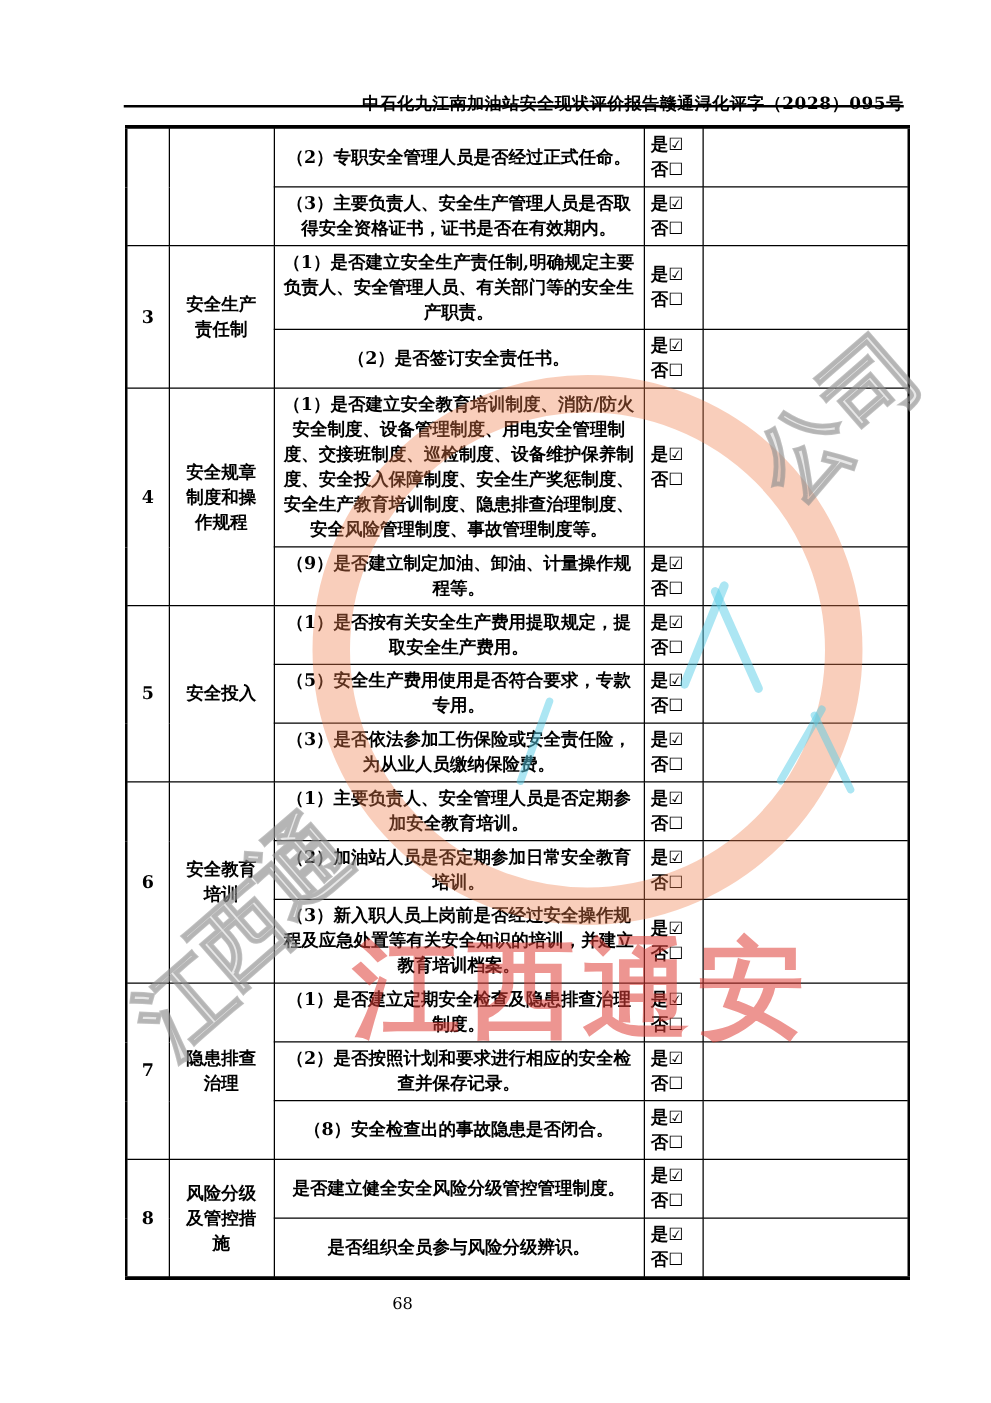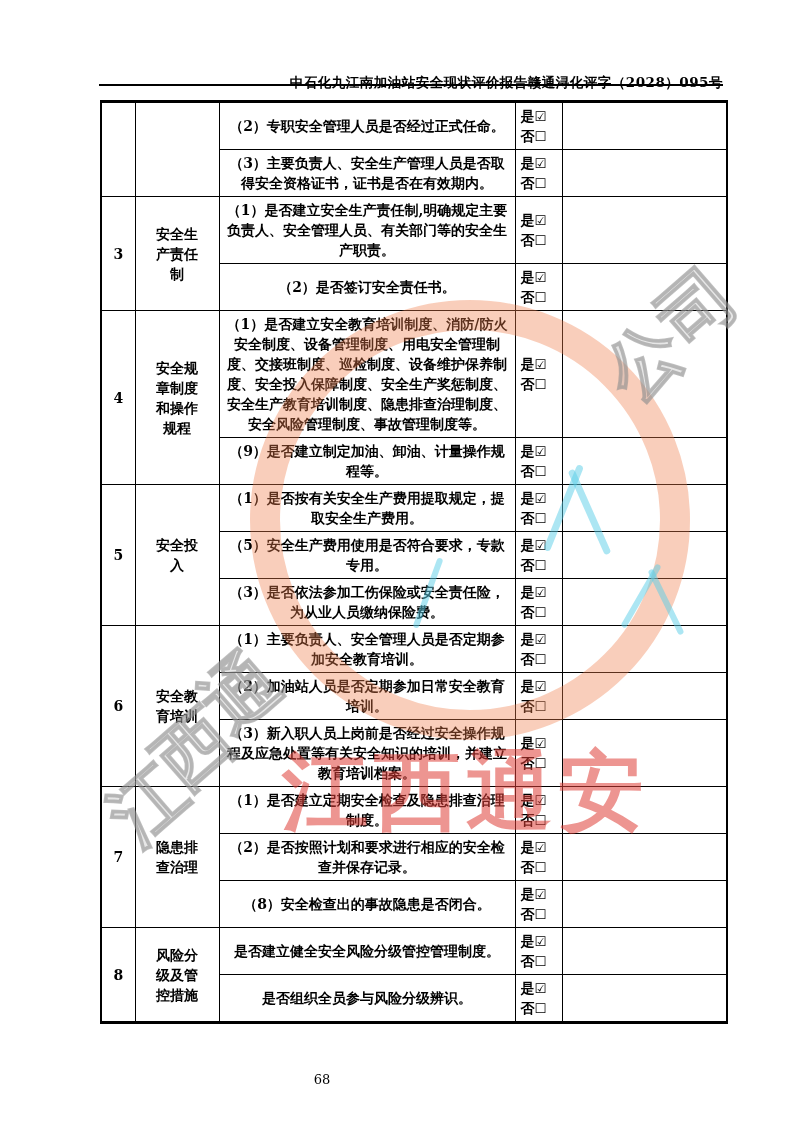--- a/index.html
+++ b/index.html
@@ -29,29 +29,29 @@
   .checklist td {
     border:1px solid #000;
     font-size:14px; line-height:20px;
     vertical-align:middle;
     padding:3px 6px;
     height:40px;              
     word-break:break-all;
     overflow:hidden;
   }
   td.no-cell   { text-align:center; }
-  td.cat-cell  { text-align:center; padding:3px 20px; }
+  td.cat-cell  { text-align:center; padding:3px 10px; }
   td.item-cell { text-align:center; }
   td.yn-cell   { padding:2px 2px 2px 5px; white-space:nowrap; text-align:left; }
   td.remark-cell { }
   .glyph { font-family:"DejaVu Sans","Liberation Sans",sans-serif; font-size:13.5px; }
   
   .page-footer {
     position:absolute; left:0; top:1036px; width:644px;
-    text-align:center; font-size:13px;margin-top:36px;
+    text-align:center; font-size:13px;
   }
   
   .wm-layer { position:absolute; inset:0; pointer-events:none; z-index:5; }
   .wm-ring {
     position:absolute; left:250px; top:300px; width:440px; height:440px;
     box-sizing:border-box; border-radius:50%;
     border:30px solid rgba(240,125,75,0.38);
   }
   .wm-gray-char {
     position:absolute;

